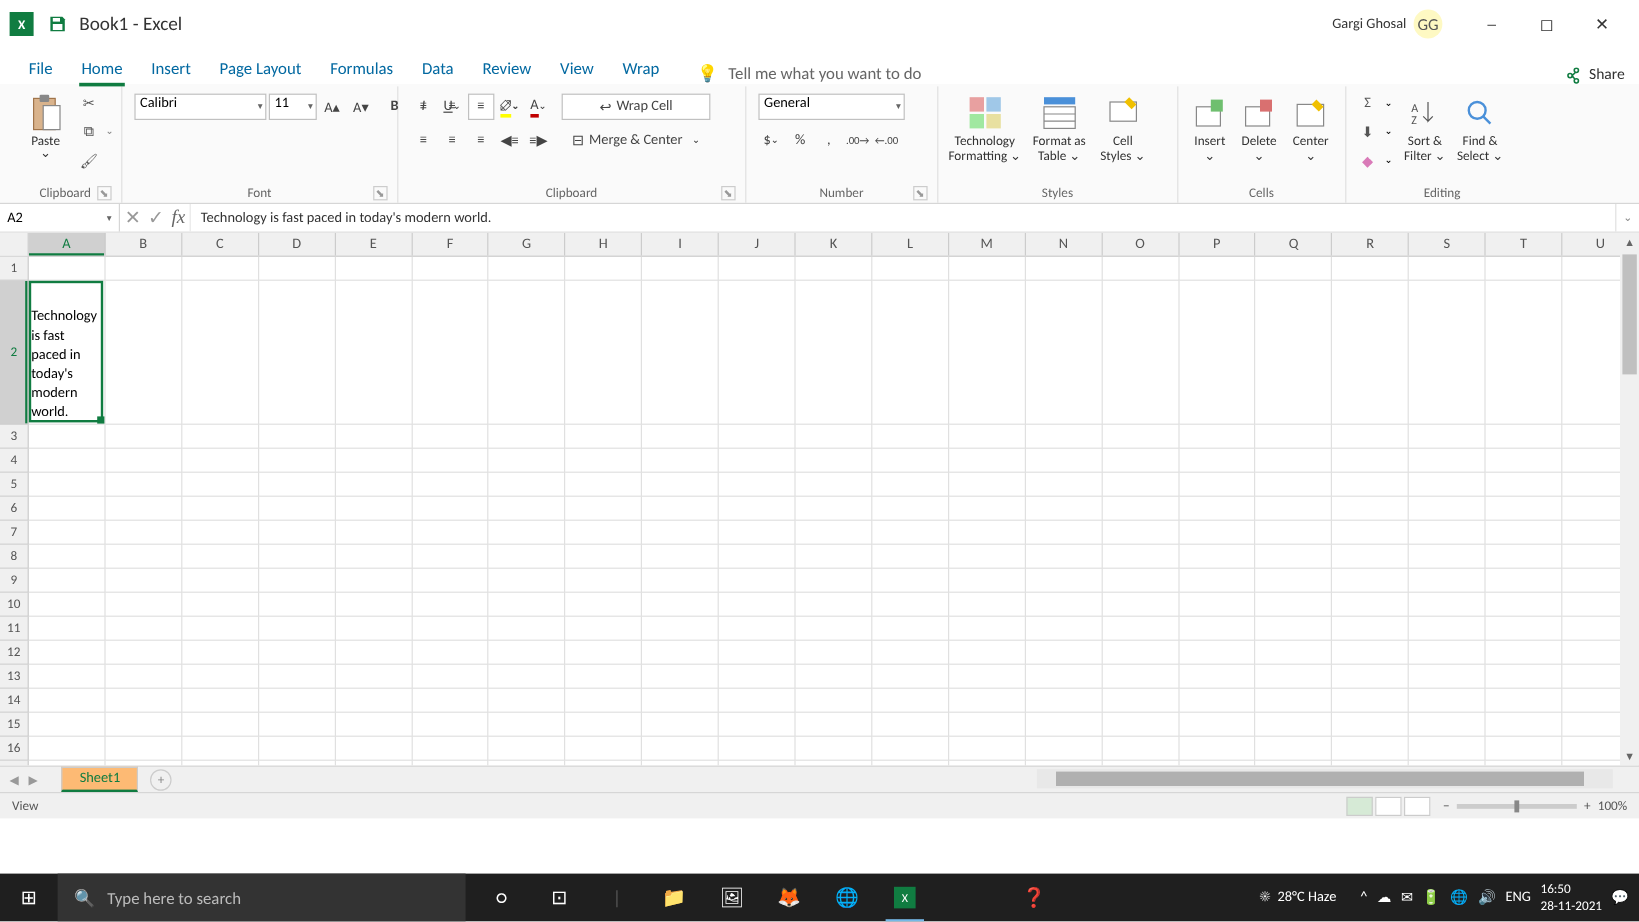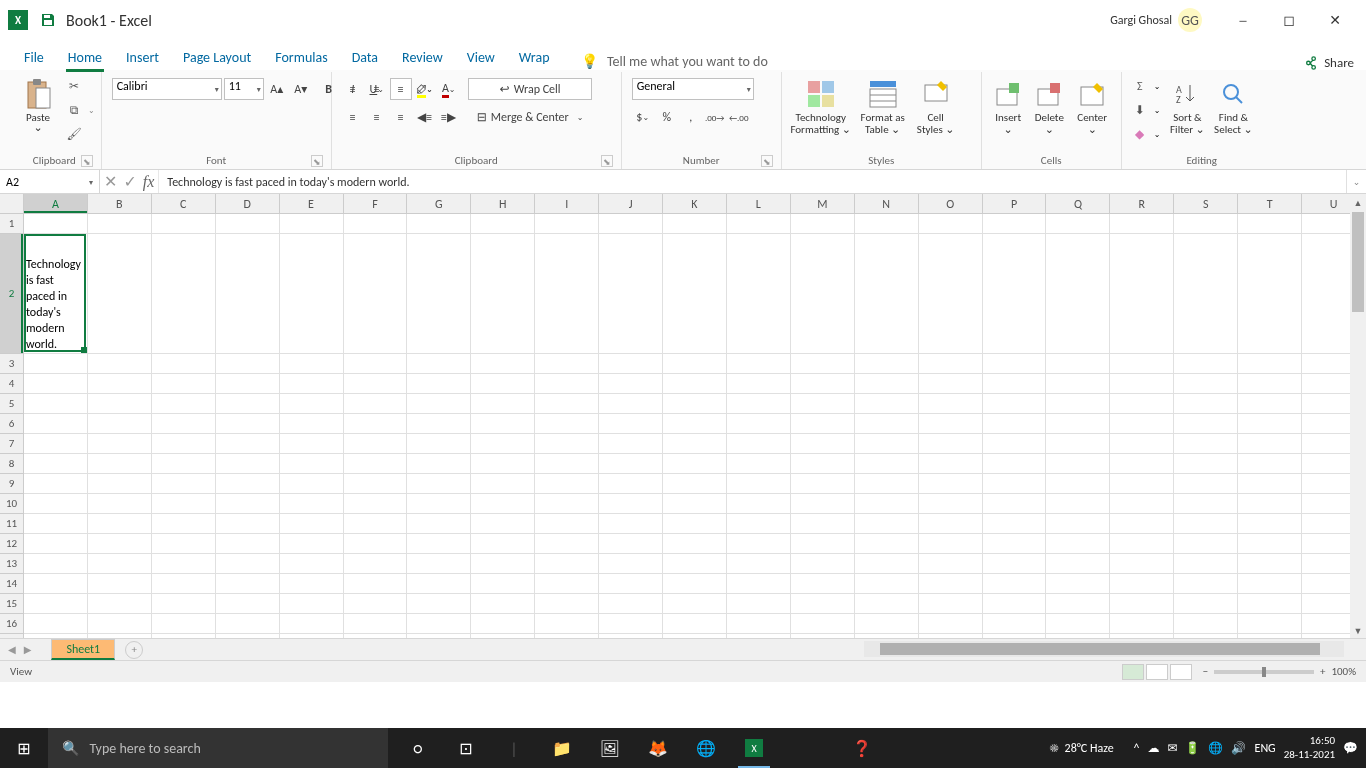--- a/index.html
+++ b/index.html
@@ -101,21 +101,21 @@
 .statusbar .knob { position: absolute; left: 48%; top: -3px; width: 4px; height: 10px; background: #888; }
 
 
 .taskbar { position: absolute; bottom: 0; left: 0; right: 0; height: 40px; background: #1f1f1f; display: flex; align-items: center; color: #fff; }
 .taskbar .start { width: 48px; height: 40px; display: flex; align-items: center; justify-content: center; font-size: 16px; }
 .taskbar .search { display: flex; align-items: center; gap: 10px; background: #333; height: 40px; width: 340px; padding: 0 14px; color: #bbb; font-size: 14px; }
 .taskbar .tb-icons { display: flex; gap: 4px; margin-left: 8px; }
 .taskbar .tbi { width: 44px; height: 40px; display: flex; align-items: center; justify-content: center; font-size: 16px; position: relative; }
 .taskbar .tbi.active::after { content: ""; position: absolute; bottom: 0; left: 6px; right: 6px; height: 2px; background: #76b8e8; }
 .taskbar .tray { margin-left: auto; display: flex; align-items: center; gap: 8px; padding: 0 8px; font-size: 12px; }
-.taskbar .clock { text-align: right; line-height: 14px; font-size: 11px; }
+.taskbar .clock { text-align: left; line-height: 14px; font-size: 11px; }
 .taskbar .weather { display: flex; align-items: center; gap: 6px; margin-right: 12px; }
 
 svg { display: block; }
 </style>
 </head>
 <body>
 
 <div class="titlebar">
   <div class="app-icon">X</div>
   <div class="save-icon">

